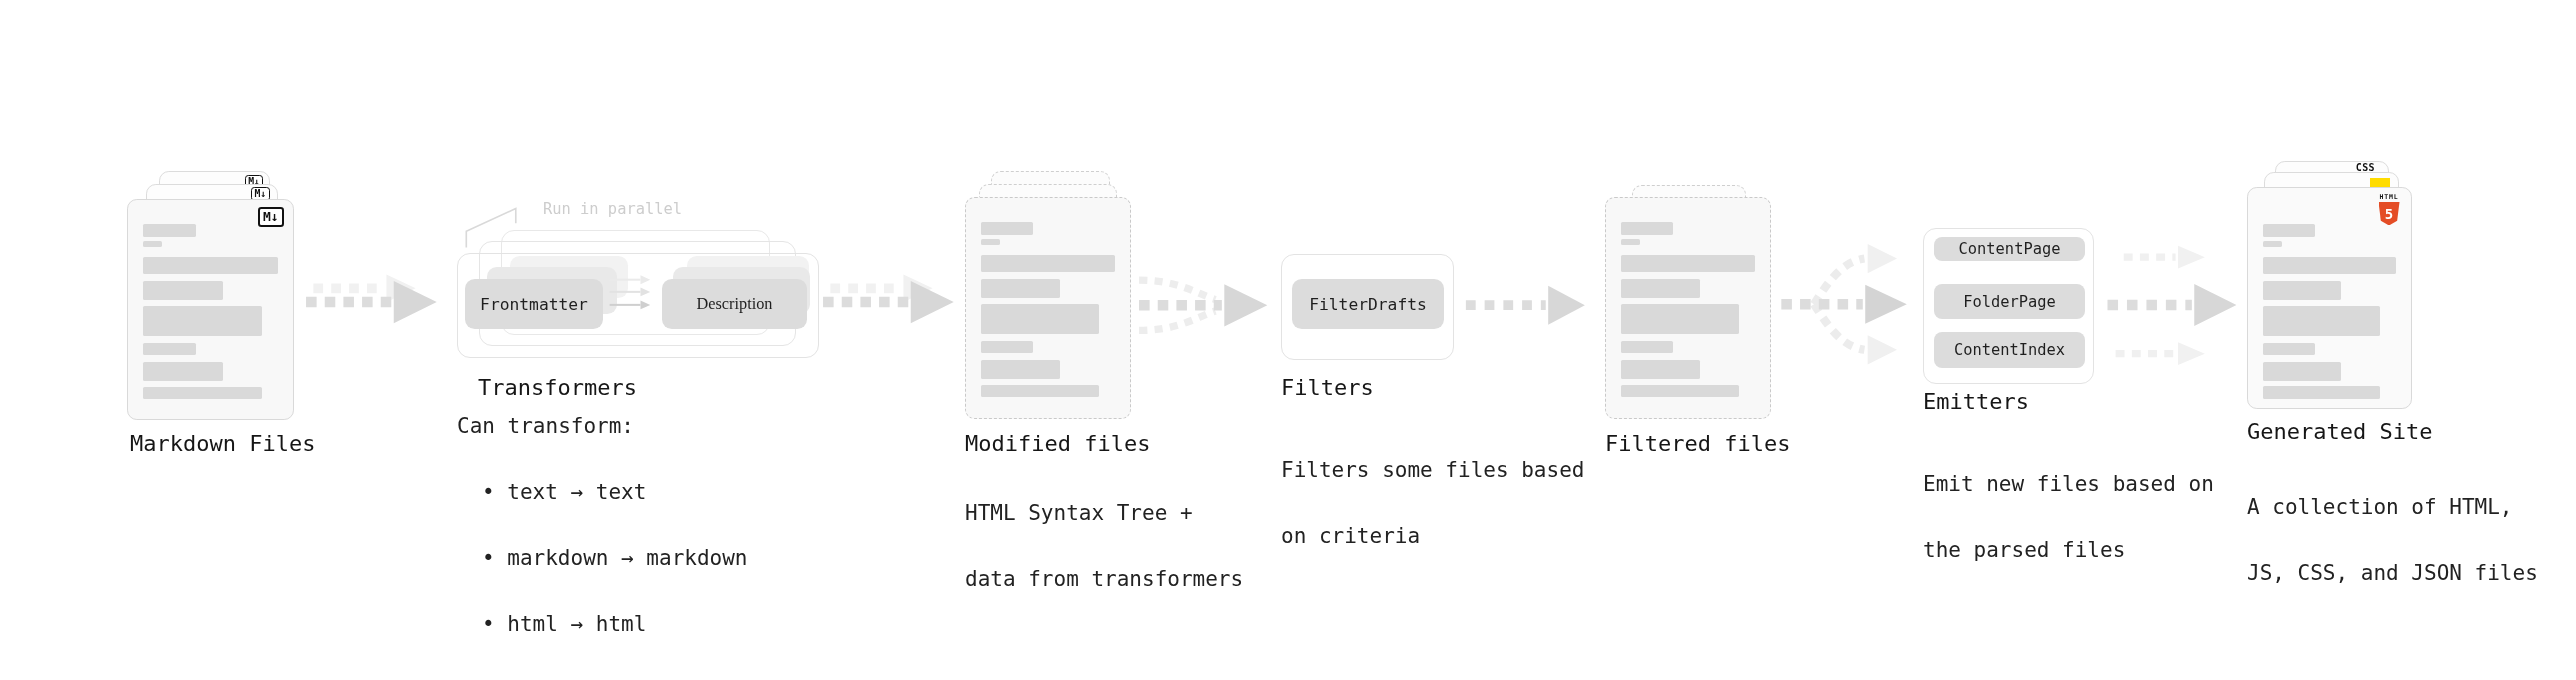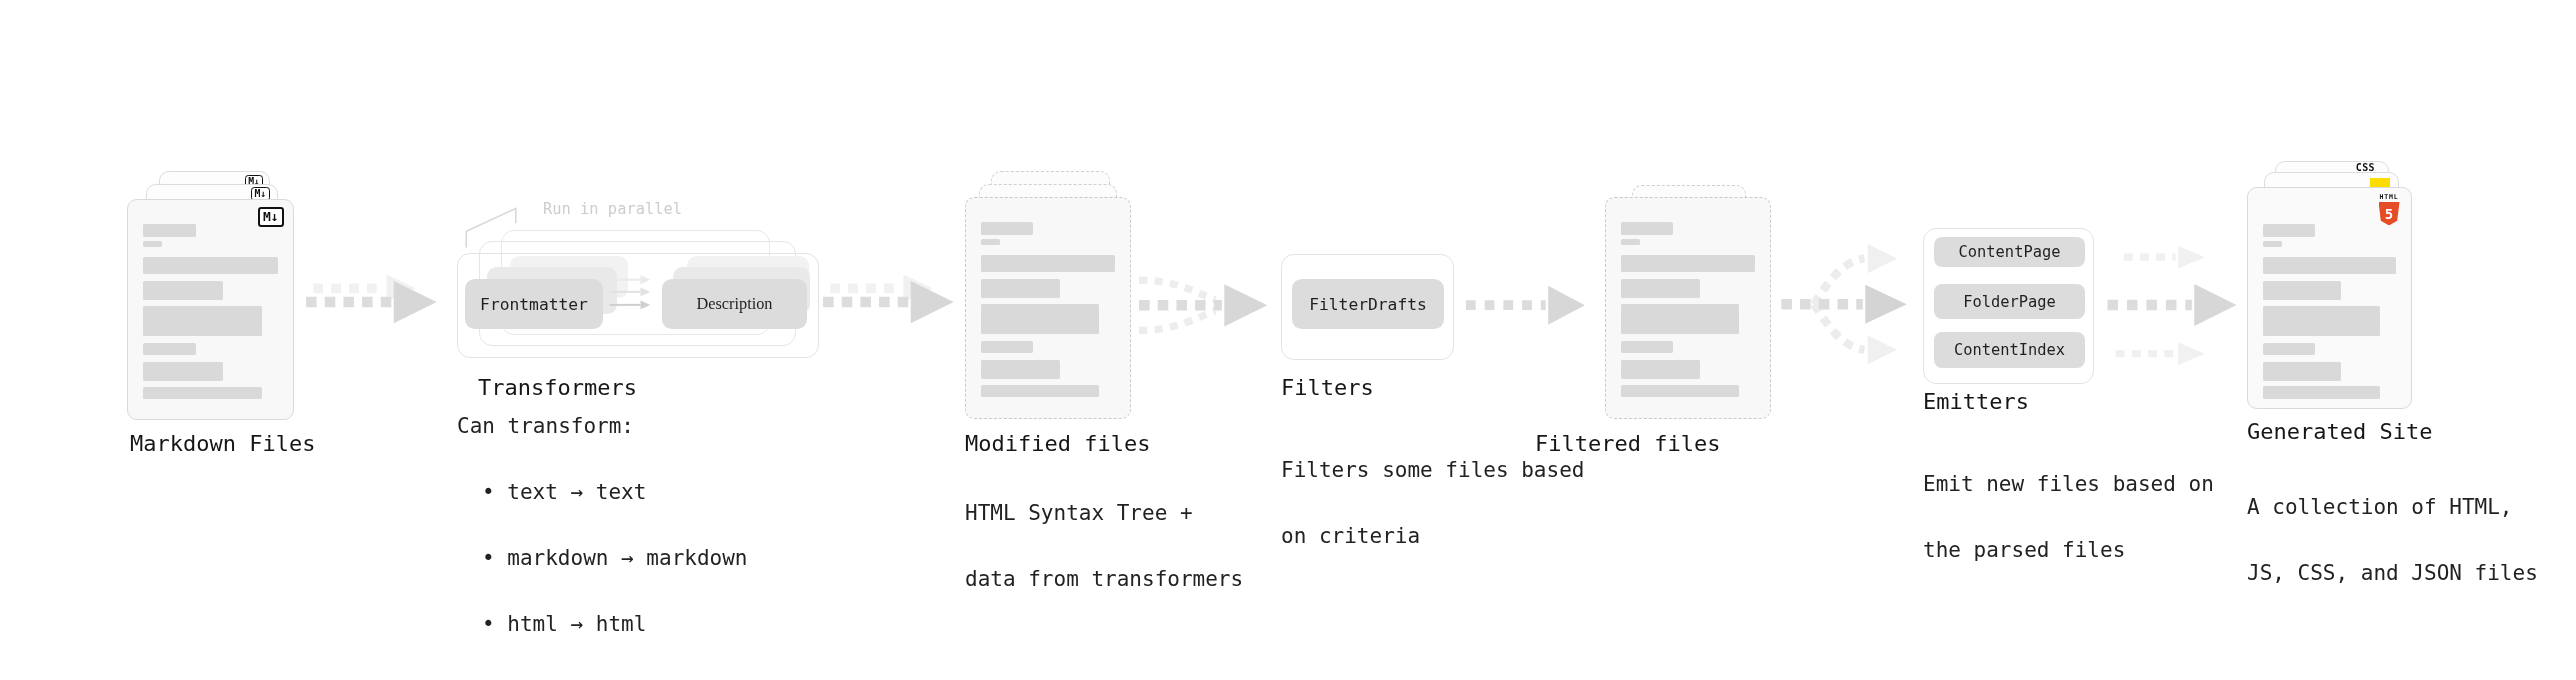--- a/index.html
+++ b/index.html
@@ -187,35 +187,35 @@
         <i class="bar b1"></i>
           <i class="bar b2"></i>
           <i class="bar b3"></i>
           <i class="bar b4"></i>
         <i class="bar b5"></i>
           <i class="bar b6"></i>
           <i class="bar b7"></i>
           <i class="bar b8"></i>
       </div>
     </div>
-    <div class="heading" style="left:1535px;top:432px;">Filtered files</div>
+    <div class="heading" style="left:1605px;top:432px;">Filtered files</div>
   </div>
 
   <svg style="left:1778px;top:239px;" width="137" height="132" viewBox="0 0 168 162">
     <path d="M44,80 C62,52 78,28 106,24" fill="none" stroke="#ececec" stroke-width="10" stroke-dasharray="11 9"></path>
     <polygon points="110,6 146,24 110,42" fill="#f0f0f0"></polygon>
     <path d="M44,80 C62,108 78,132 106,136" fill="none" stroke="#ececec" stroke-width="10" stroke-dasharray="11 9"></path>
     <polygon points="110,118 146,136 110,154" fill="#f0f0f0"></polygon>
     <line x1="4" y1="80" x2="104" y2="80" stroke="#dcdcdc" stroke-width="13" stroke-dasharray="13 10"></line>
     <polygon points="107,56 158,80 107,104" fill="#d4d4d4"></polygon>
   </svg>
 
   <div>
     <div class="obox" style="left:1923px;top:228px;width:171px;height:156px;"></div>
-    <div class="pill epill" style="left:1934px;top:237px;width:151px;height:30px;">ContentPage</div>
+    <div class="pill epill" style="left:1934px;top:237px;width:151px;height:24px;">ContentPage</div>
     <div class="pill epill" style="left:1934px;top:284px;width:151px;height:35px;">FolderPage</div>
     <div class="pill epill" style="left:1934px;top:332px;width:151px;height:36px;">ContentIndex</div>
     <div class="heading" style="left:1923px;top:390px;">Emitters</div>
     <div class="sub" style="left:1923px;top:429px;">
       <div>Emit new files based on</div>
       <div>the parsed files</div>
     </div>
   </div>
 
   <svg style="left:2101px;top:239px;" width="146" height="132" viewBox="0 0 180 162">

